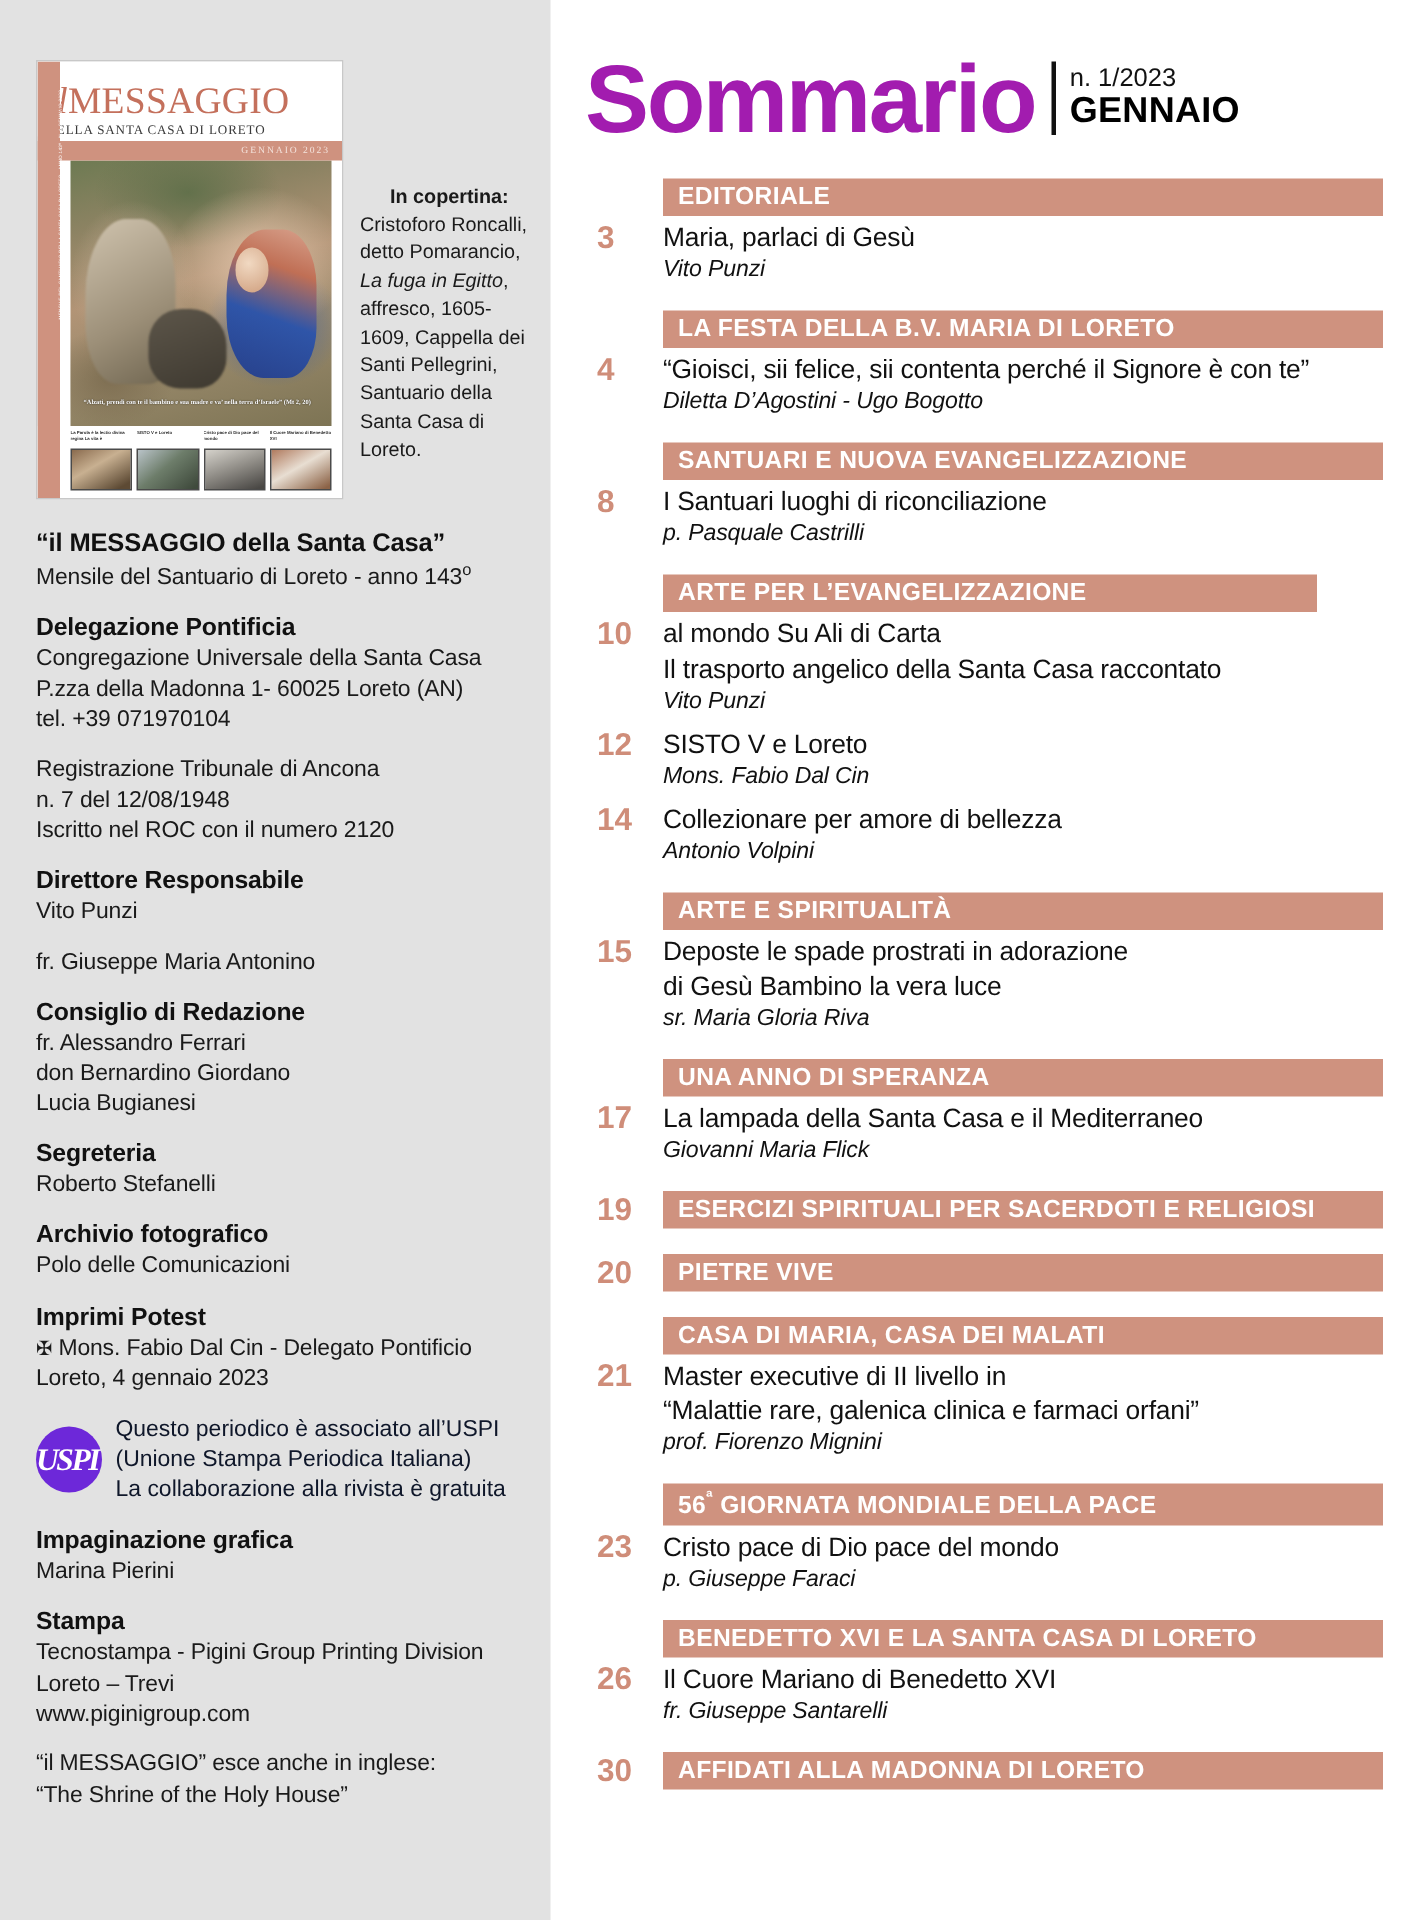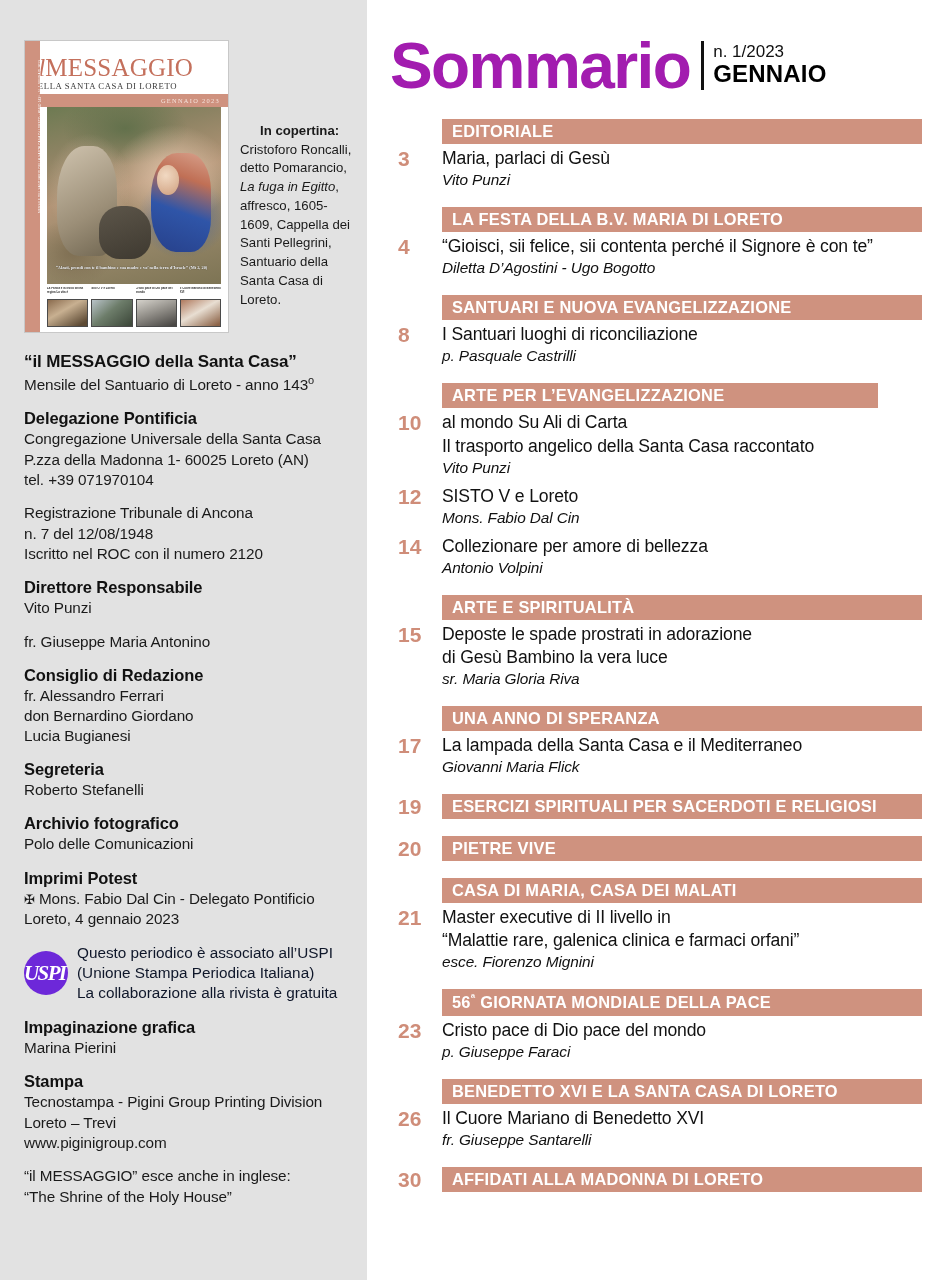--- a/index.html
+++ b/index.html
@@ -479,21 +479,21 @@
       <div class="sec-row">
         <div class="pg on-bar"></div>
         <div class="sec-bar bar-full">CASA DI MARIA, CASA DEI MALATI</div>
       </div>
       <div class="sp-bar"></div>
       <div class="entry">
         <div class="pg">21</div>
         <div class="entry-body">
           <div class="title">Master executive di II livello in</div>
           <div class="title">“Malattie rare, galenica clinica e farmaci orfani”</div>
-          <div class="author">esce. Fiorenzo Mignini</div>
+          <div class="author">prof. Fiorenzo Mignini</div>
         </div>
       </div>
       <div class="sp-sec"></div>
       <div class="sec-row">
         <div class="pg on-bar"></div>
         <div class="sec-bar bar-full">56<span class="ord">ª</span> GIORNATA MONDIALE DELLA PACE</div>
       </div>
       <div class="sp-bar"></div>
       <div class="entry">
         <div class="pg">23</div>

